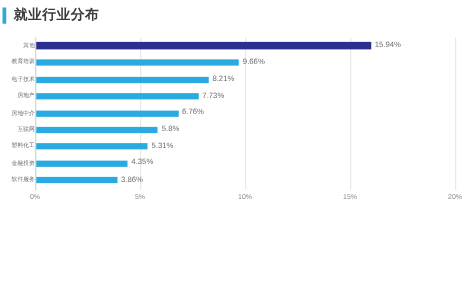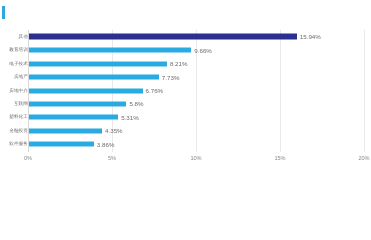--- a/index.html
+++ b/index.html
@@ -134,20 +134,21 @@
     transform: translateX(-50%);
     white-space: nowrap;
     line-height: 1;
   }
 </style>
 </head>
 <body>
 
 <div id="title-bar">
   <div id="title-accent"></div>
+  <div id="title-text">就业行业分布</div>
 </div>
 
 <div id="chart">
   <div id="plot">
       <div class="gridline" style="left: 0px;"></div>
       <div class="gridline" style="left: 84px;"></div>
       <div class="gridline" style="left: 168px;"></div>
       <div class="gridline" style="left: 252px;"></div>
       <div class="gridline" style="left: 336px;"></div>
     </div>

